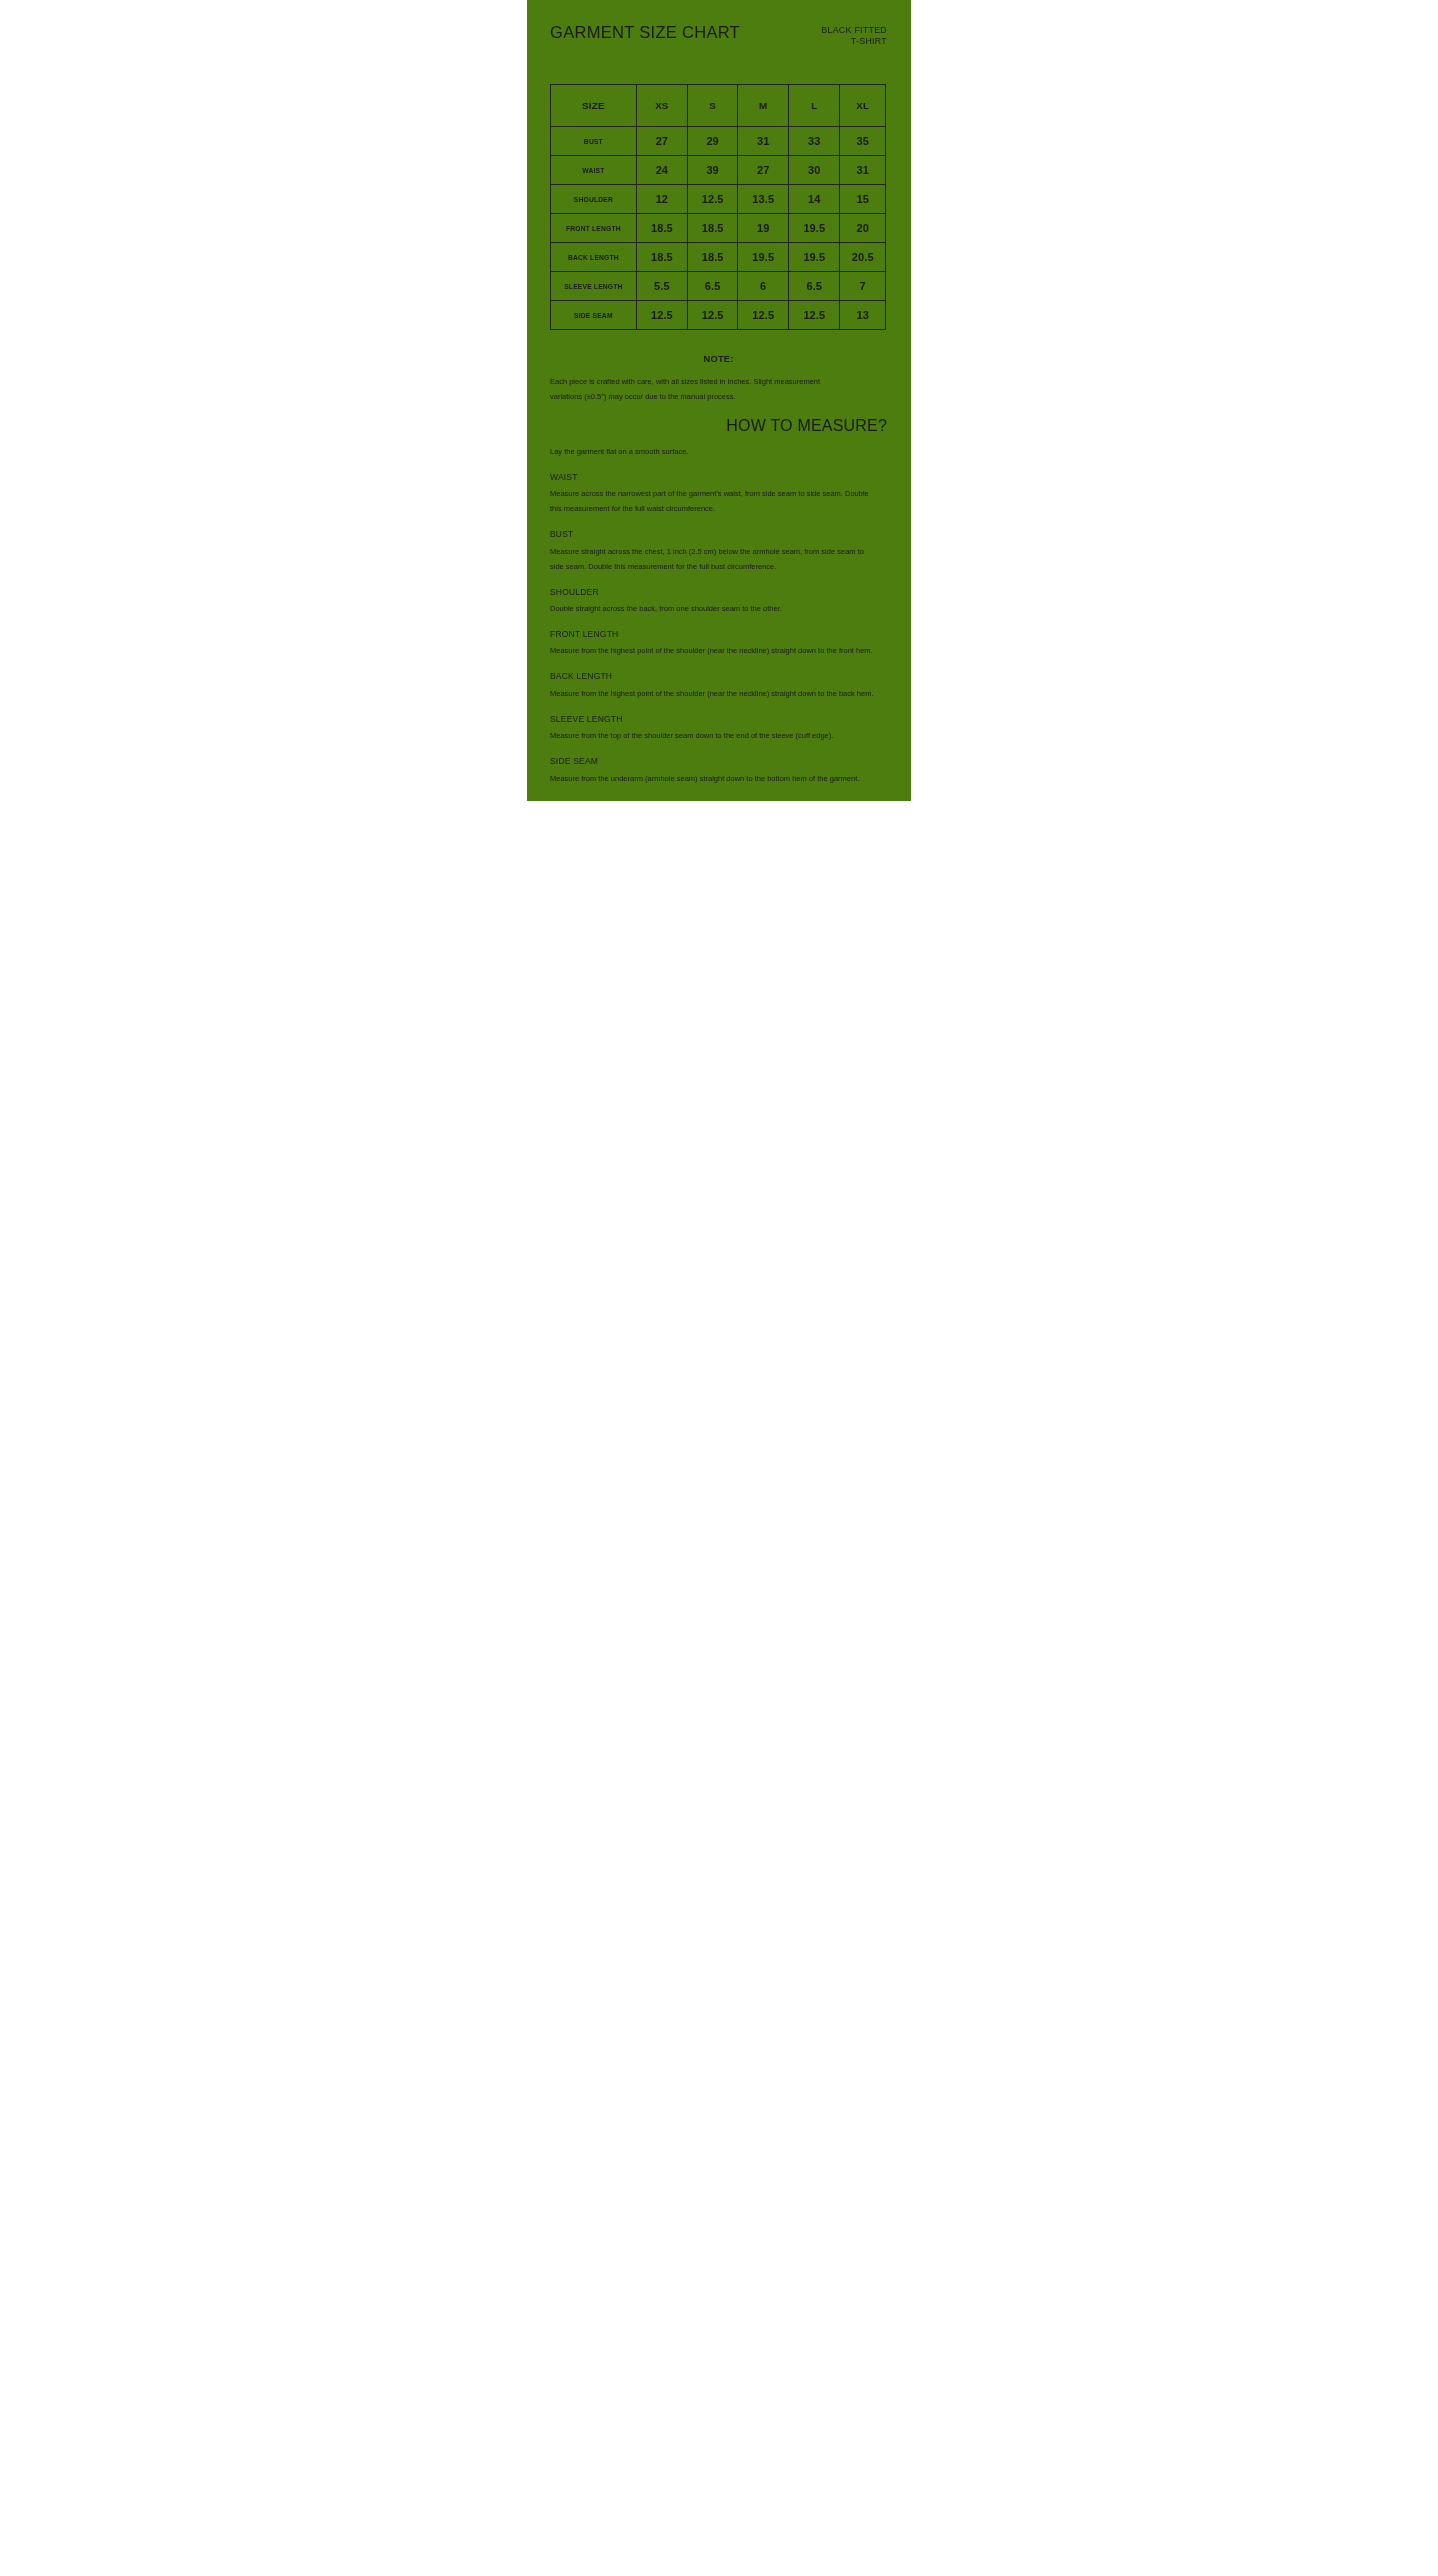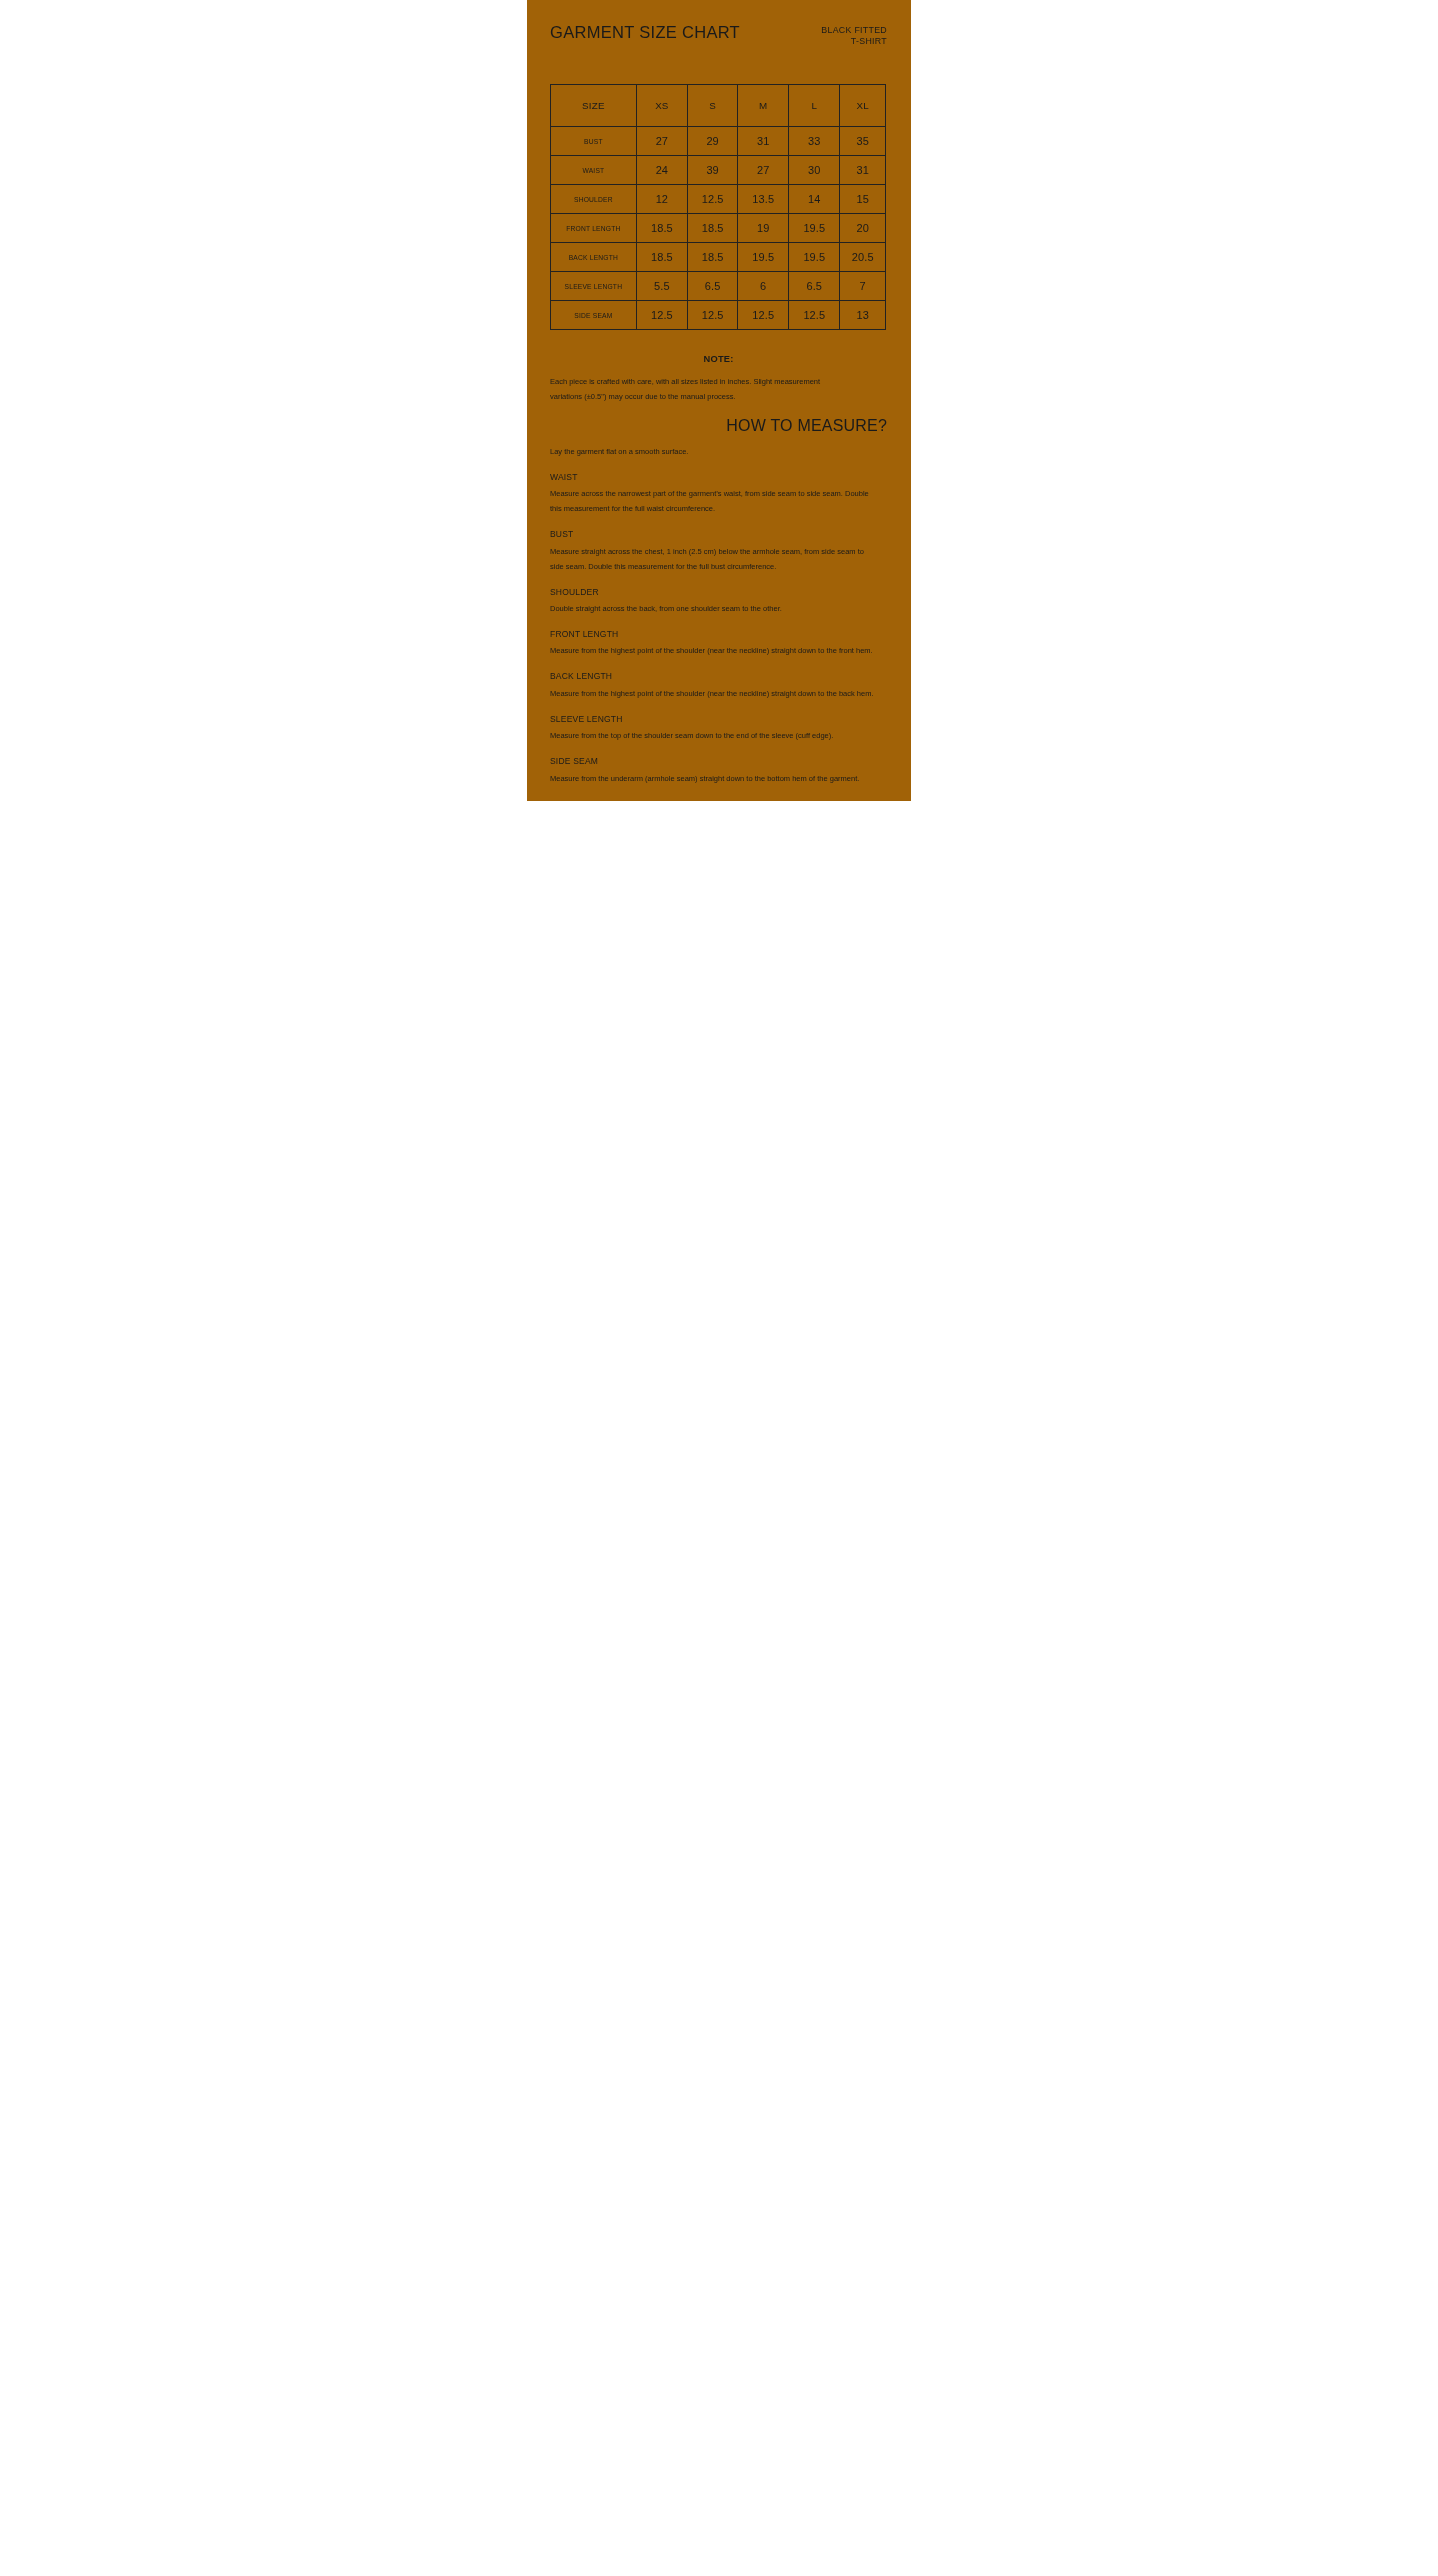--- a/index.html
+++ b/index.html
@@ -1,31 +1,31 @@
 <!DOCTYPE html>
 <html style="font-size:8.2px"><head>
 <meta charset="utf-8">
 <style>
   html,body{margin:0;padding:0;background:#ffffff;}
   body{font-family:"Liberation Sans","DejaVu Sans",sans-serif;color:#1a1a1a;
        -webkit-font-smoothing:antialiased;}
   .page{position:relative;width:384px;min-height:799px;margin:0 auto;
-        background:#a16207;box-sizing:border-box;padding:23px 24px 15.5px 23px;
+        background:#4d7c0f;box-sizing:border-box;padding:23px 24px 15.5px 23px;
         overflow:hidden;}
   
   .doc-header{display:flex;justify-content:space-between;align-items:flex-start;}
   .doc-title{font-size:16.5px;line-height:18.5px;font-weight:400;letter-spacing:0.3px;
              white-space:nowrap;}
   .product-name{text-align:right;font-size:8.8px;font-weight:400;line-height:11.3px;
                 letter-spacing:0.3px;padding-top:1.5px;white-space:nowrap;}
   
   table.size-chart{width:336px;margin-top:37px;border-collapse:collapse;
                    table-layout:fixed;}
   .size-chart th,.size-chart td{border:solid #222222;border-width:1px 0.5px;
-      text-align:center;vertical-align:middle;padding:0;font-weight:400;}
+      text-align:center;vertical-align:middle;padding:0;font-weight:700;}
   .size-chart th{height:41px;font-size:9.8px;letter-spacing:0.2px;}
   .size-chart td{height:28px;}
   .size-chart td.row-label{font-size:6.7px;letter-spacing:0.2px;}
   .size-chart td.val{font-size:11px;letter-spacing:0.1px;}
   col.c-label{width:25.6%;}
   col.c-xs{width:15.3%;} col.c-s{width:15.0%;} col.c-m{width:15.2%;}
   col.c-l{width:15.3%;} col.c-xl{width:13.6%;}
   
   .note-heading{font-size:9.3px;font-weight:700;letter-spacing:0.2px;
                 margin:23px 0 0 0;line-height:12.4px;text-align:center;}

